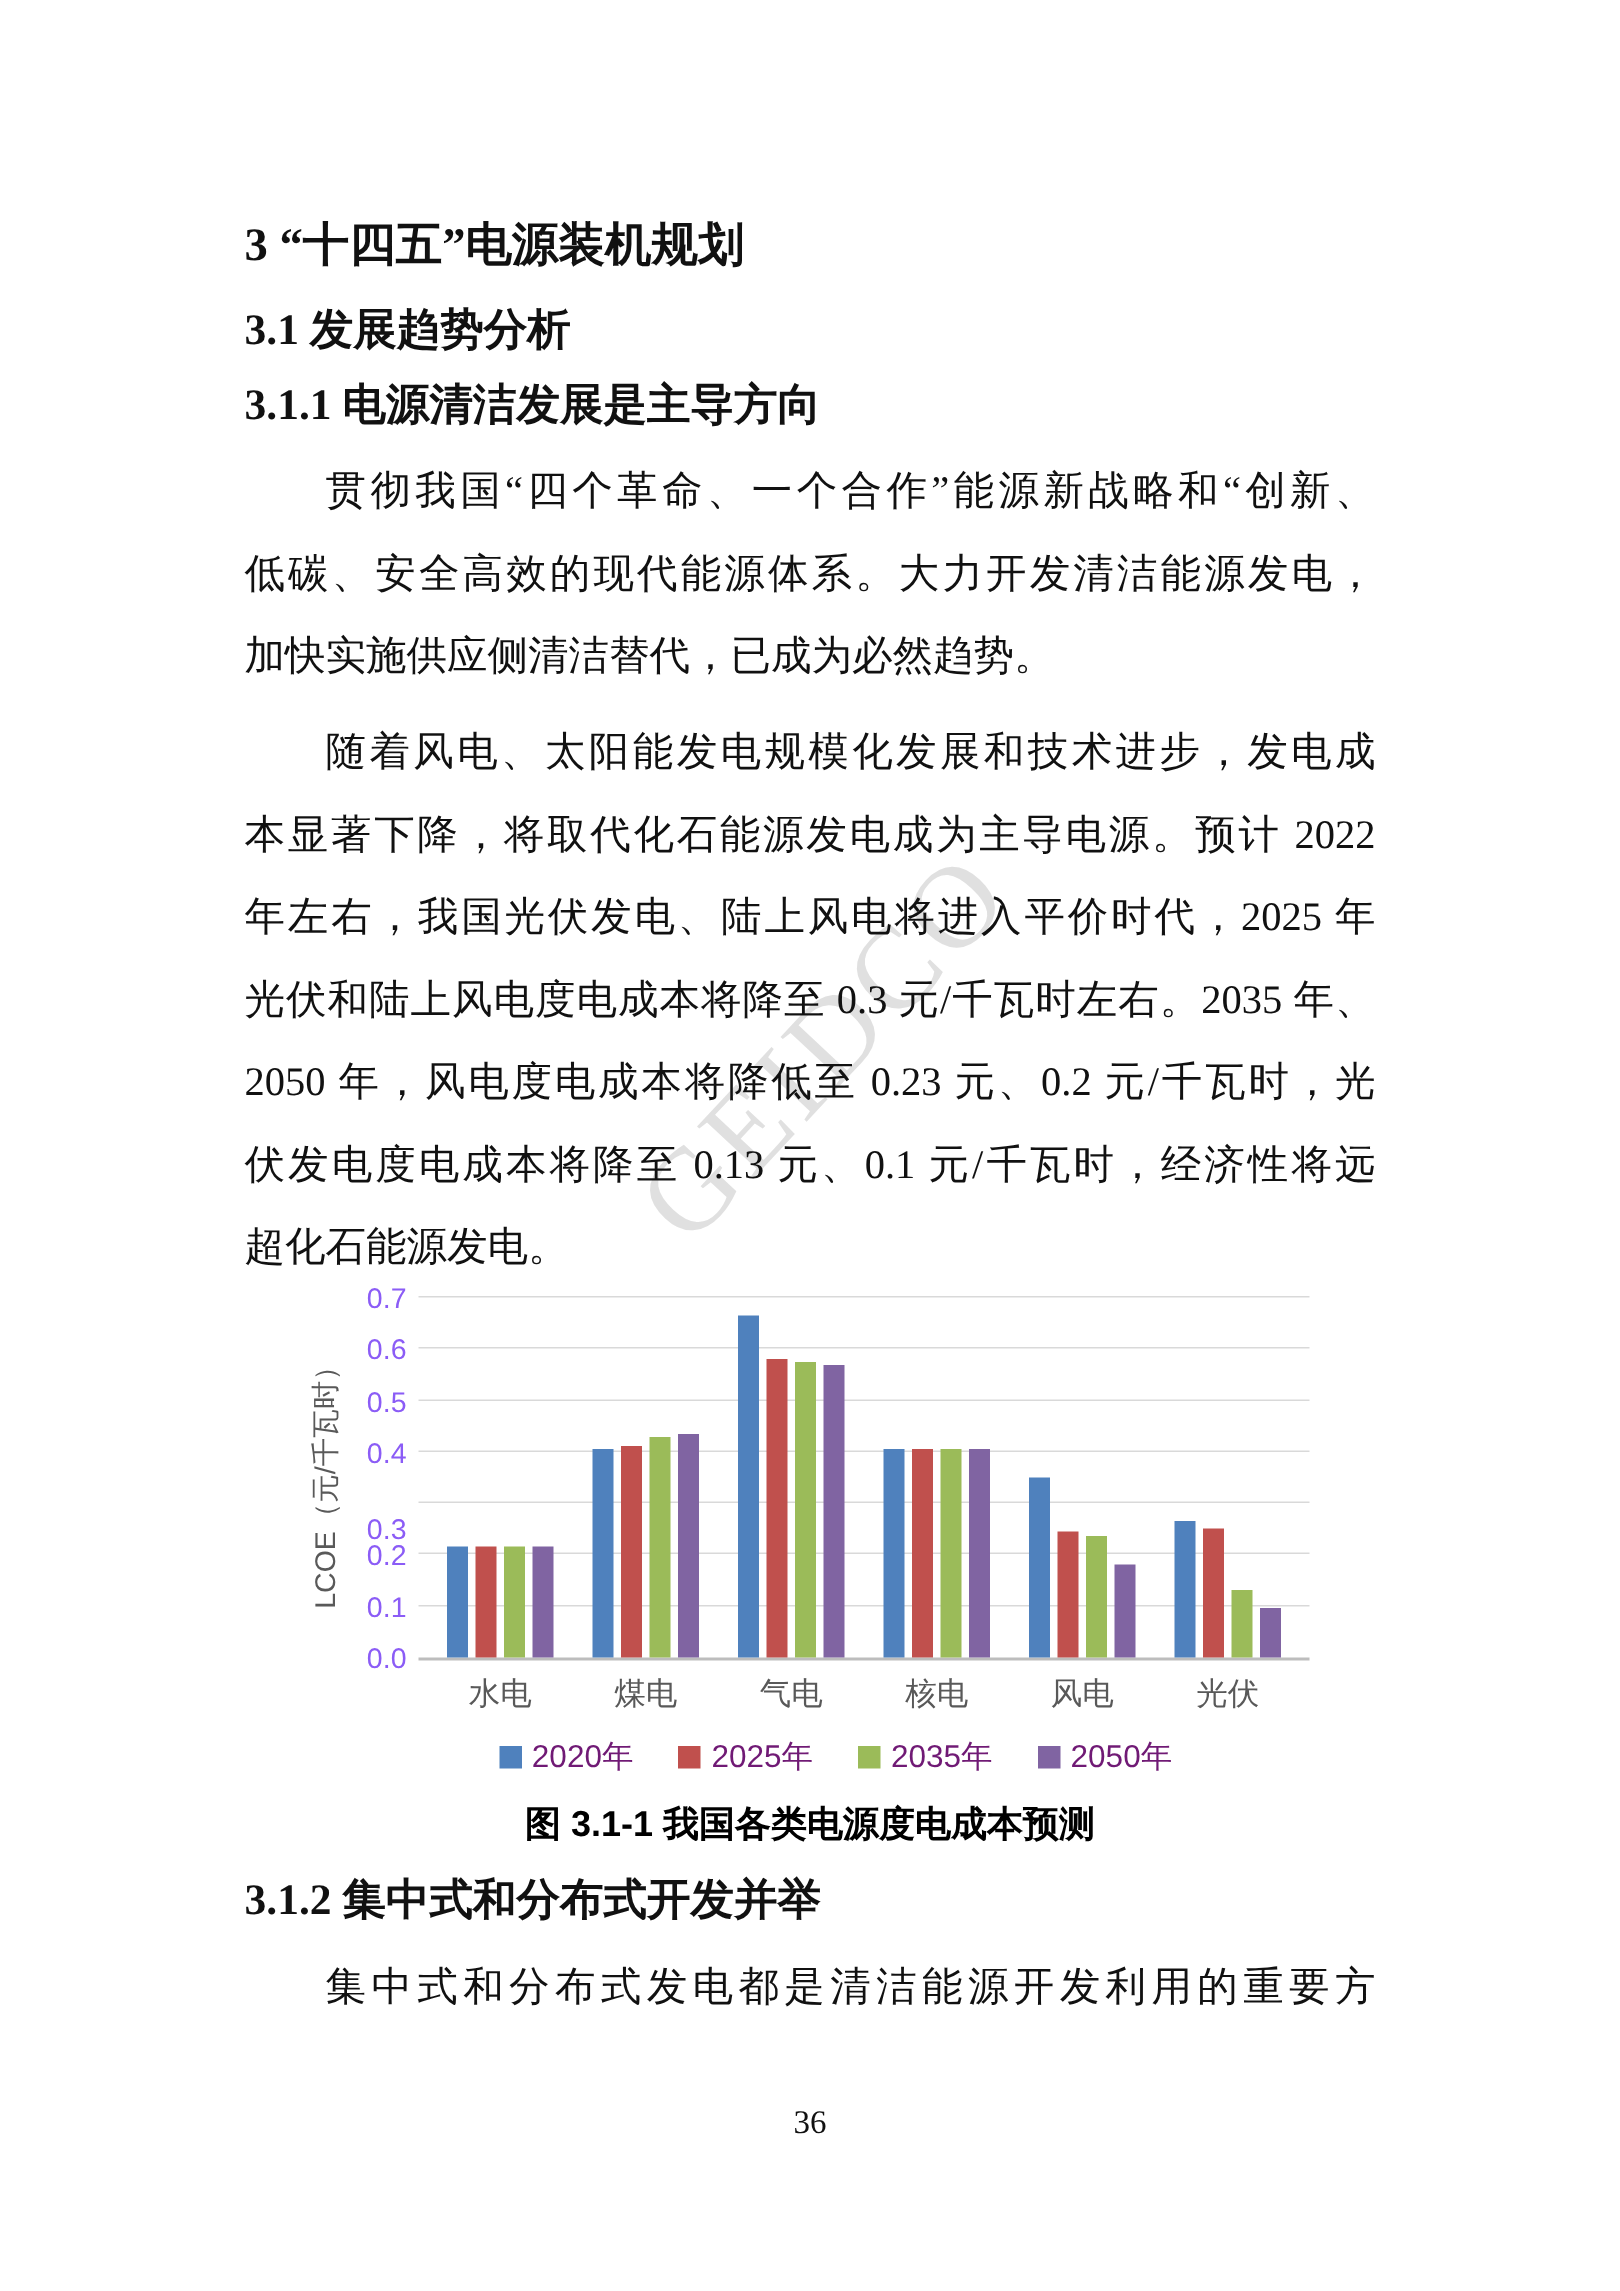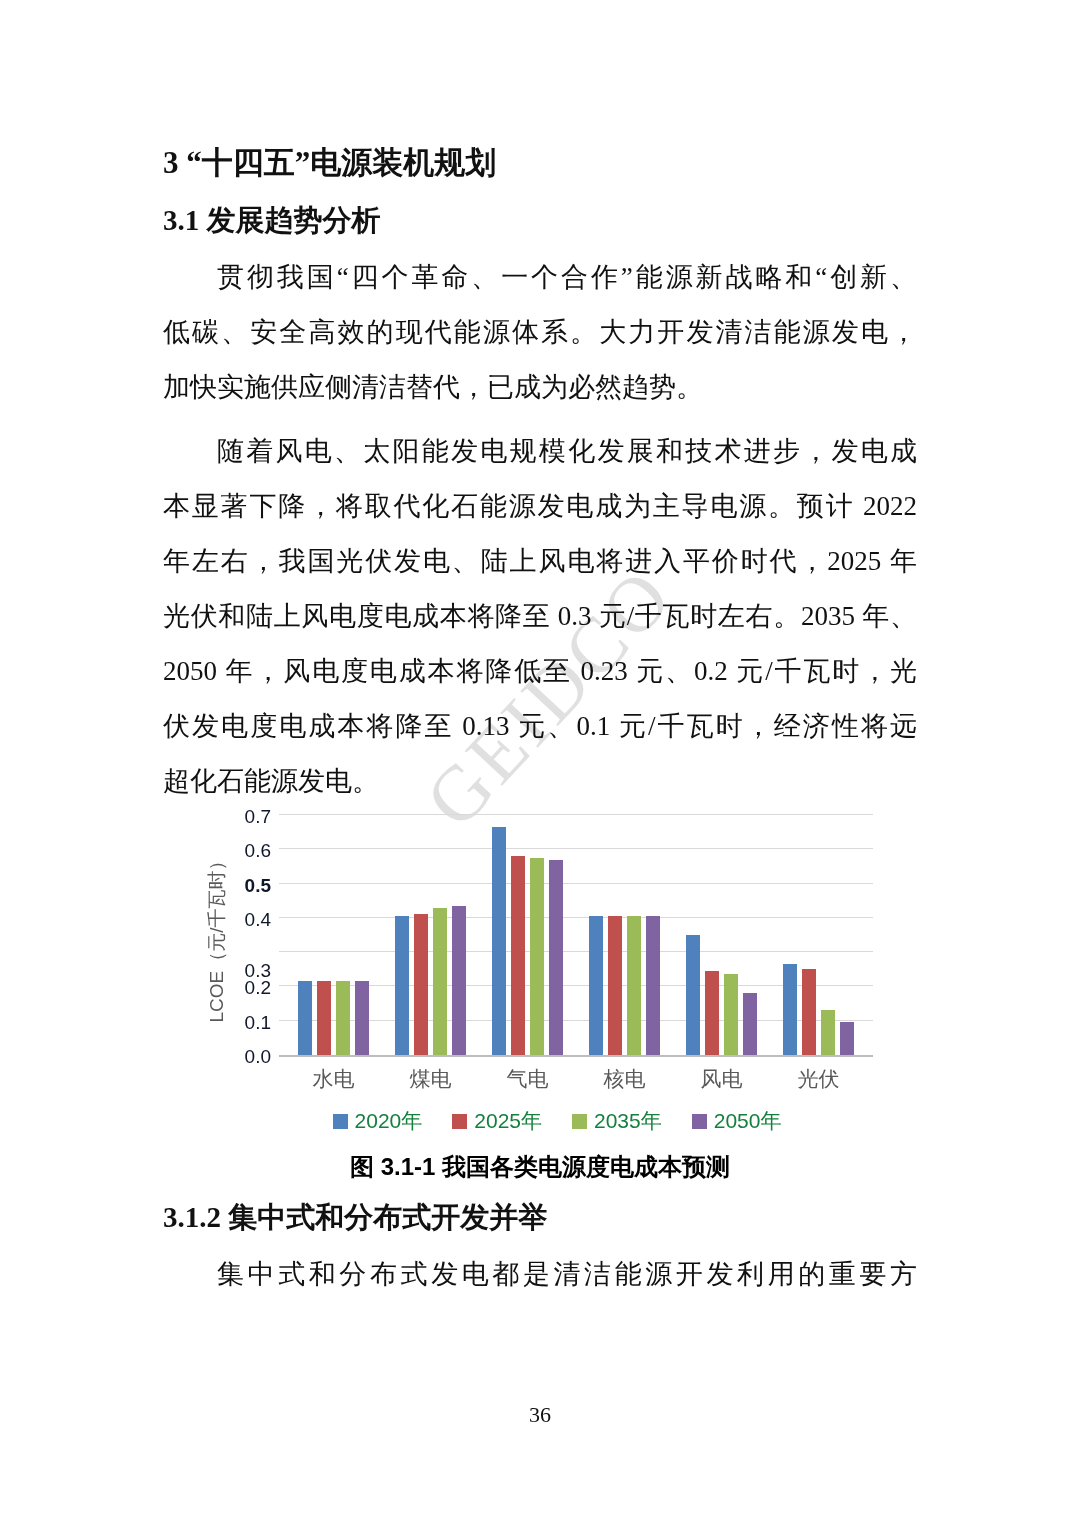--- a/index.html
+++ b/index.html
@@ -58,21 +58,21 @@
   .y-label-wrap { position:relative; width:32px; height:240px; }
   .y-label {
     position:absolute; top:50%; left:50%;
     transform:translate(-50%,-50%) rotate(-90deg);
     white-space:nowrap;
     font-size:19px; color:#595959;
   }
   .y-ticks { position:relative; width:46px; height:240px; }
   .y-tick {
     position:absolute; right:8px;
-    font-size:19px; color:#0f172a;
+    font-size:19px; color:#8b5cf6;
     line-height:20px;
   }
   .plot {
     position:relative;
     flex:1; height:240px;
     border-bottom:2px solid #bdbdbd;
   }
   .gridline {
     position:absolute; left:0; right:0; height:1px;
     background:#d9d9d9;
@@ -91,21 +91,21 @@
     margin-left:78px; padding:0 6px;
     margin-top:8px;
   }
   .x-label { width:90px; text-align:center; font-size:21px; color:#595959; }
   .legend {
     display:flex; justify-content:center; align-items:center;
     gap:30px; margin-top:14px; margin-left:40px;
   }
   .legend-item { display:flex; align-items:center; gap:7px; }
   .legend-swatch { width:15px; height:15px; display:inline-block; }
-  .legend-label { font-size:21px; color:#15803d; }
+  .legend-label { font-size:21px; color:#701a75; }
 
   .fig-caption {
     margin-top:16px;
     text-align:center;
     font-family:"Liberation Sans", sans-serif;
     font-weight:bold;
     font-size:24px;
     line-height:32px;
     color:#000;
   }
@@ -131,20 +131,21 @@
 </head>
 <body>
 
 <div class="page">
 
   <div class="watermark">GEIDCO</div>
 
   <div class="content">
     <div class="h1">3 “十四五”电源装机规划</div>
     <div class="h2">3.1 发展趋势分析</div>
+    <div class="h3">3.1.1 电源清洁发展是主导方向</div>
 
     <div class="para">
         <div class="tline indent">贯彻我国“四个革命、一个合作”能源新战略和“创新、</div>
         <div class="tline">低碳、安全高效的现代能源体系。大力开发清洁能源发电，</div>
         <div class="tline last-left">加快实施供应侧清洁替代，已成为必然趋势。</div>
       </div>
     <div class="para">
         <div class="tline indent">随着风电、太阳能发电规模化发展和技术进步，发电成</div>
         <div class="tline">本显著下降，将取代化石能源发电成为主导电源。预计 2022</div>
         <div class="tline">年左右，我国光伏发电、陆上风电将进入平价时代，2025 年</div>
@@ -158,21 +159,21 @@
       <div class="chart-body">
         <div class="y-label-wrap">
           <span class="y-label">LCOE（元/千瓦时）</span>
         </div>
         <div class="y-ticks" id="yTicks">
             <div class="y-tick" style="bottom: -10px;">0.0</div>
             <div class="y-tick" style="bottom: 24.2857px;">0.1</div>
             <div class="y-tick" style="bottom: 58.5714px;">0.2</div>
             <div class="y-tick" style="bottom: 76px; margin-left: 40px;">0.3</div>
             <div class="y-tick" style="bottom: 127.143px;">0.4</div>
-            <div class="y-tick" style="bottom: 161.429px; font-weight: bold;">0.5</div>
+            <div class="y-tick" style="bottom: 161.429px;">0.5</div>
             <div class="y-tick" style="bottom: 195.714px;">0.6</div>
             <div class="y-tick" style="bottom: 230px;">0.7</div>
           </div>
         <div class="plot" id="plot">
             <div class="gridline" style="bottom: 240px;"></div>
             <div class="gridline" style="bottom: 205.714px;"></div>
             <div class="gridline" style="bottom: 171.429px;"></div>
             <div class="gridline" style="bottom: 137.143px;"></div>
             <div class="gridline" style="bottom: 102.857px;"></div>
             <div class="gridline" style="bottom: 68.5714px;"></div>

